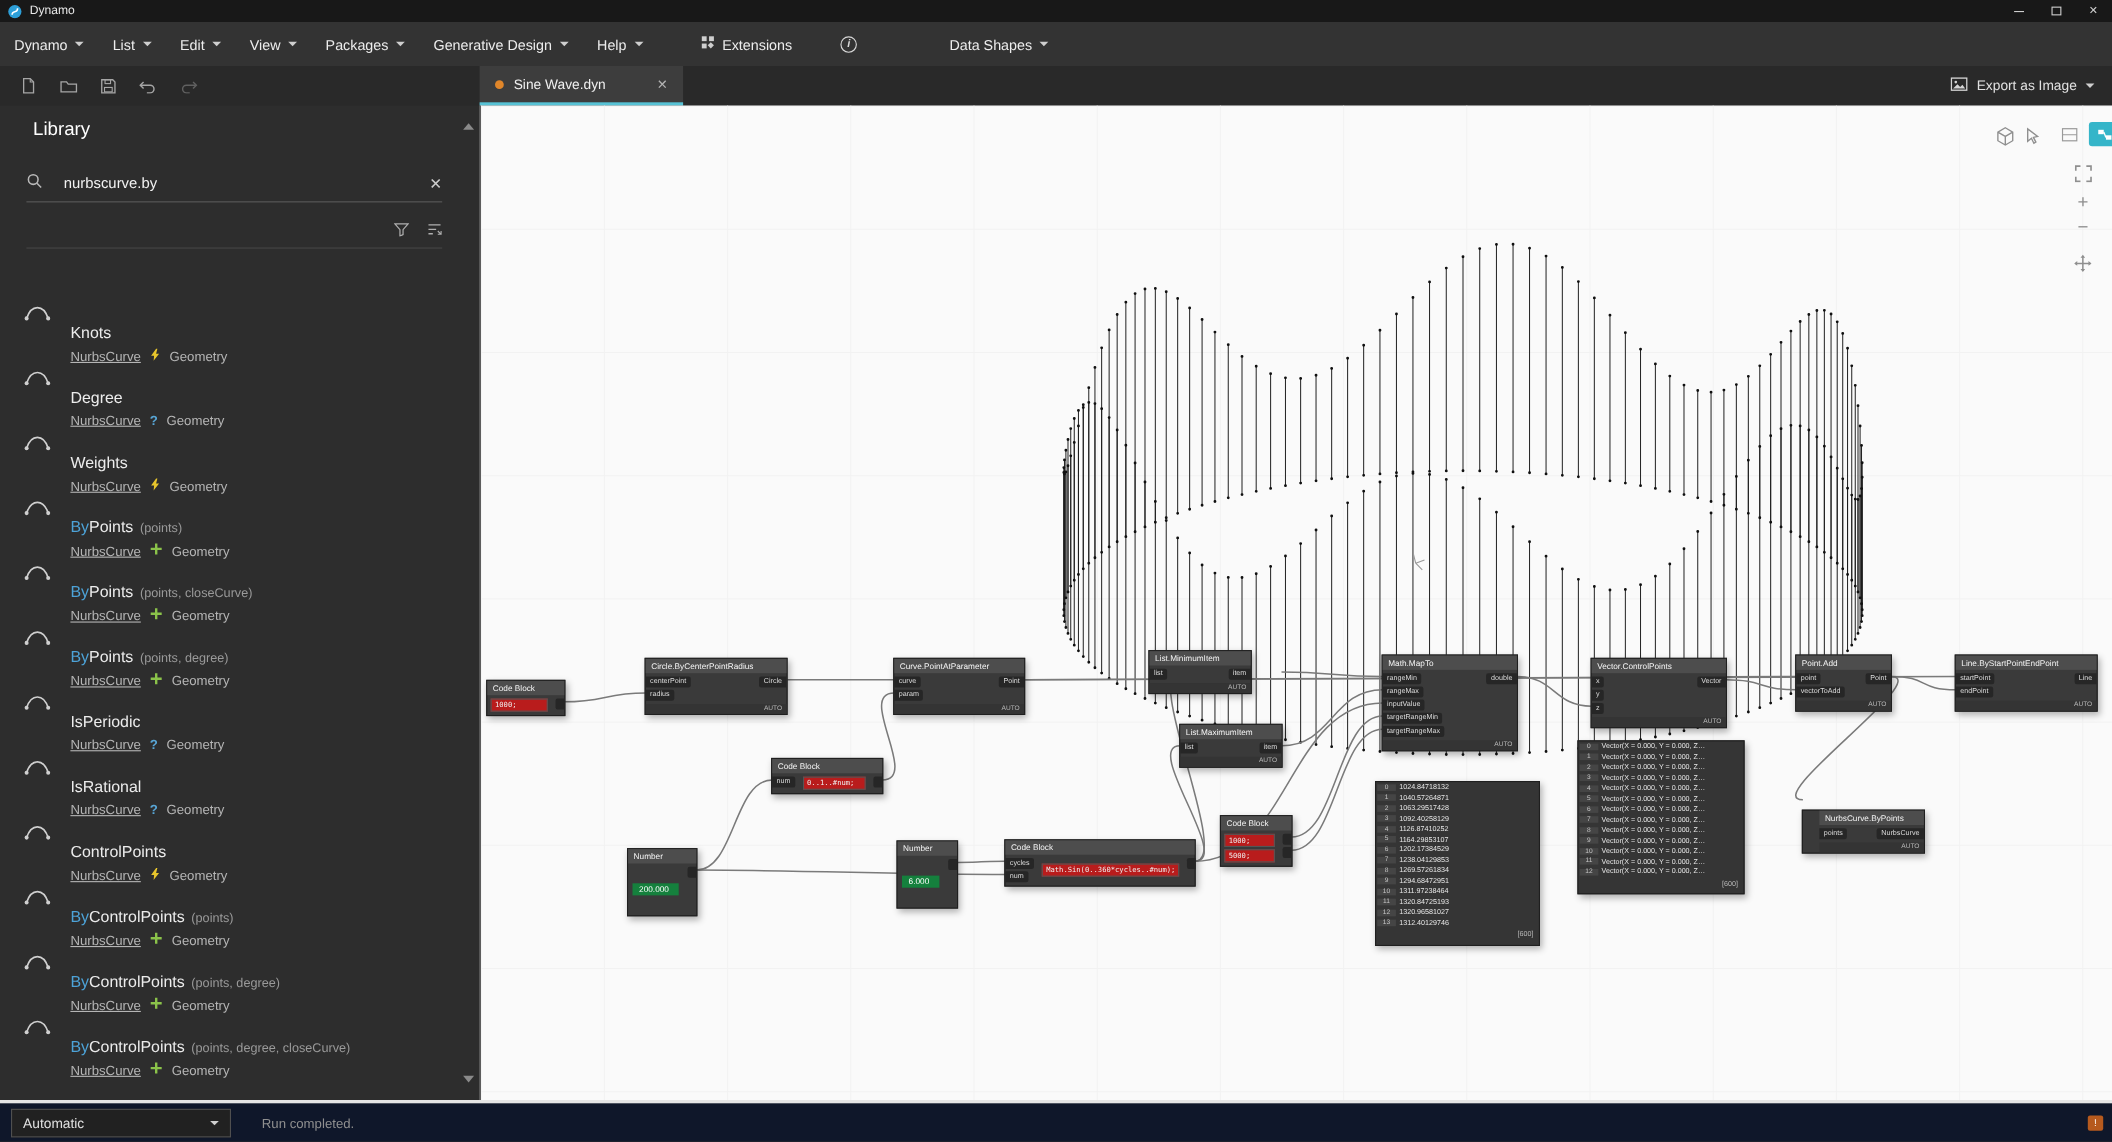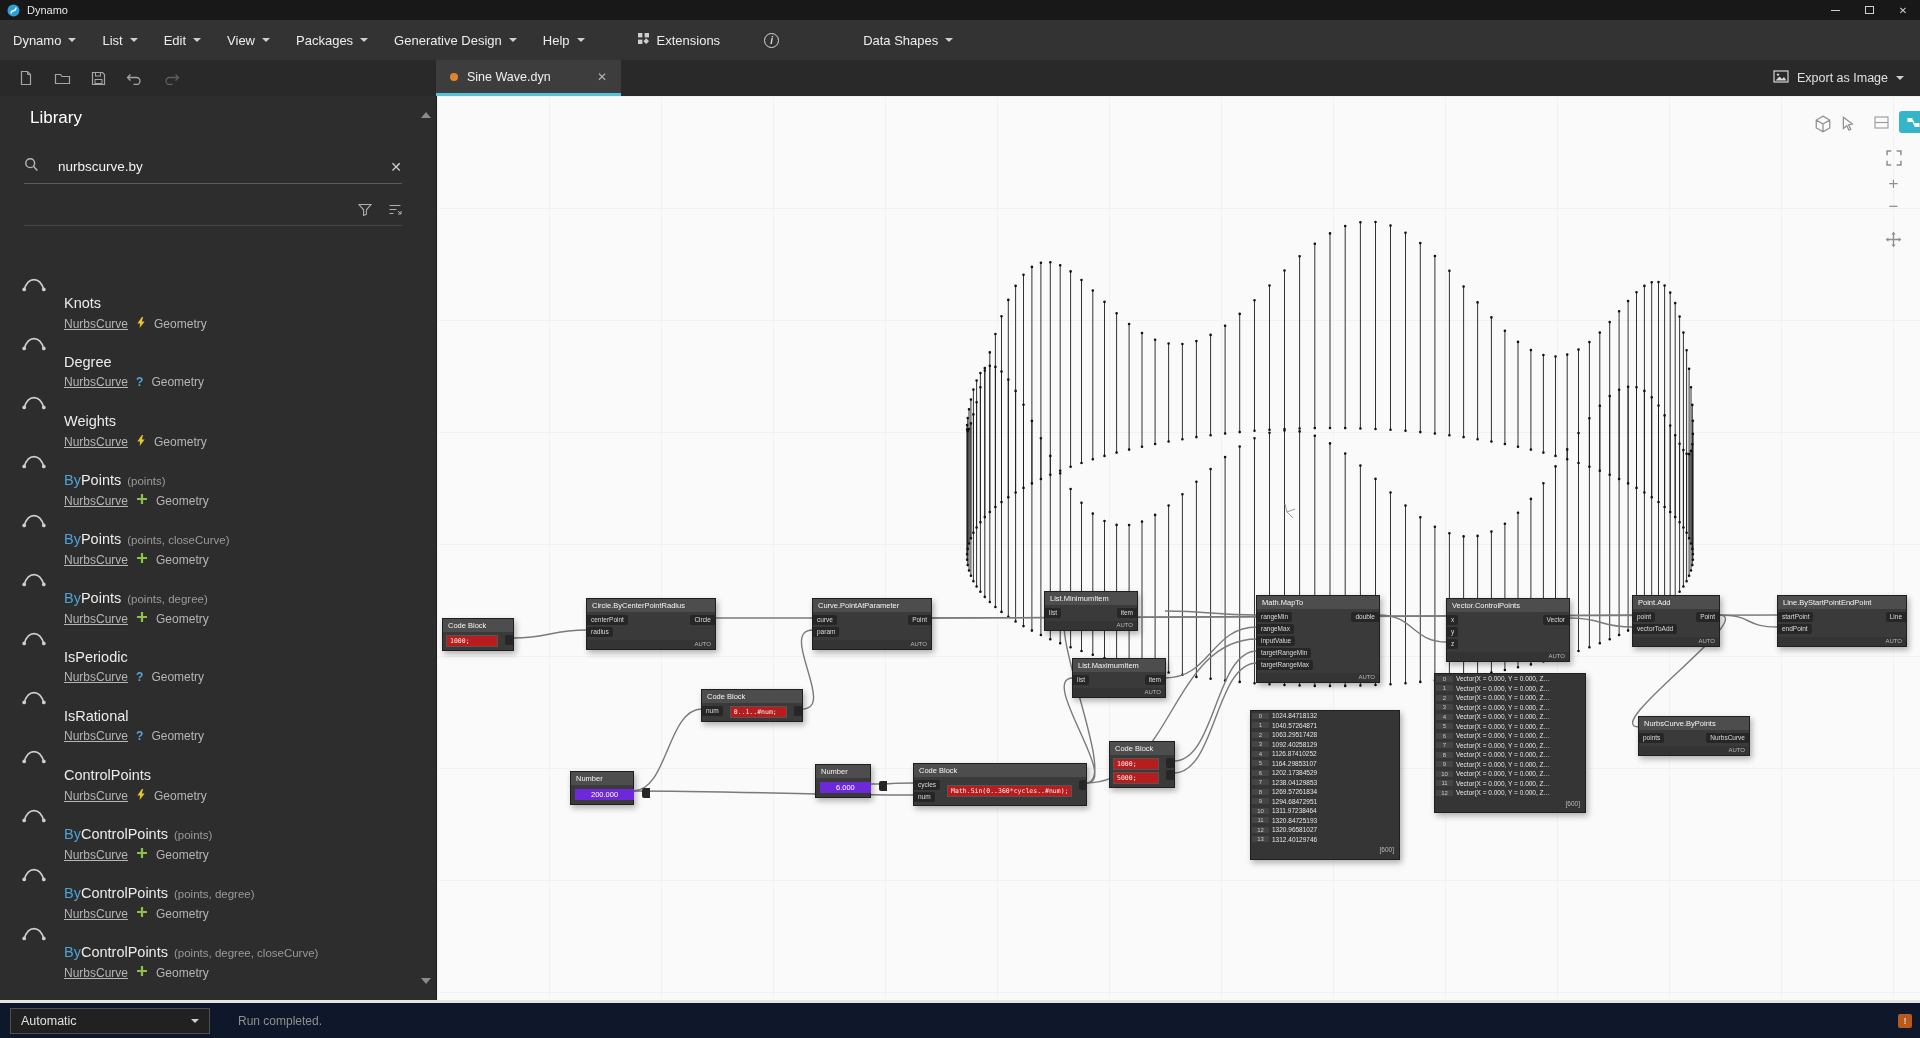--- a/index.html
+++ b/index.html
@@ -71,21 +71,21 @@
   .node-body { display:flex; justify-content:space-between; padding:2px 0; min-height:14px; }
   .ports { display:flex; flex-direction:column; }
   .ports.out { align-items:flex-end; margin-left:auto; }
   .port { height:10px; line-height:10px; margin:1px 0; background:#262626; font-size:6.5px; padding:0 4px;
           color:#dcdcdc; white-space:nowrap; min-width:8px; }
   .ports.in .port { border-radius:0 2px 2px 0; margin-right:4px; align-self:flex-start; }
   .ports.out .port { border-radius:2px 0 0 2px; margin-left:4px; }
   .node-mid { display:flex; flex-direction:column; justify-content:center; flex:1; }
   .node-code { font-family:"DejaVu Sans Mono", monospace; font-size:6.5px; background:#b91c1c; border:1px solid #555;
                margin:1px 3px; padding:1px 3px; color:#efefef; white-space:pre; }
-  .node-value { font-size:7.5px; background:#6d28d9; margin:2px 4px; padding:1px 16px; color:#fff; }
+  .node-value { font-size:7.5px; background:#15803d; margin:16px 4px; padding:1px 6px; color:#fff; }
   .node-footer { font-size:6px; color:#b9b9b9; text-align:right; padding:1px 4px 2px; background:#343434; }
 
   .preview { position:absolute; background:#353535; border:1px solid #1f1f1f; z-index:2; overflow:hidden;
              box-shadow:2px 3px 6px rgba(0,0,0,.30); }
   .prev-row { display:flex; height:9.5px; align-items:center; }
   .prev-idx { width:17px; flex:none; background:#454545; color:#c8c8c8; font-size:6px; text-align:center;
               margin:0 3px 0 1px; }
   .prev-val { font-size:6.5px; color:#e6e6e6; white-space:nowrap; }
   .prev-footer { font-size:6.5px; color:#bbbbbb; text-align:right; padding:2px 5px; }
 
@@ -649,21 +649,21 @@
                 <span class="port">startPoint</span>
                 <span class="port">endPoint</span>
               </div>
               <div class="node-mid"></div>
               <div class="ports out">
                 <span class="port">Line</span>
               </div>
             </div>
             <div class="node-footer">AUTO</div>
           </div>
-          <div class="node" style="left: 1201px; top: 620px; width: 112px;">
+          <div class="node" style="left: 1201px; top: 640px; width: 112px; padding-left: 15px;">
             <div class="node-header">NurbsCurve.ByPoints</div>
             <div class="node-body">
               <div class="ports in">
                 <span class="port">points</span>
               </div>
               <div class="node-mid"></div>
               <div class="ports out">
                 <span class="port">NurbsCurve</span>
               </div>
             </div>

